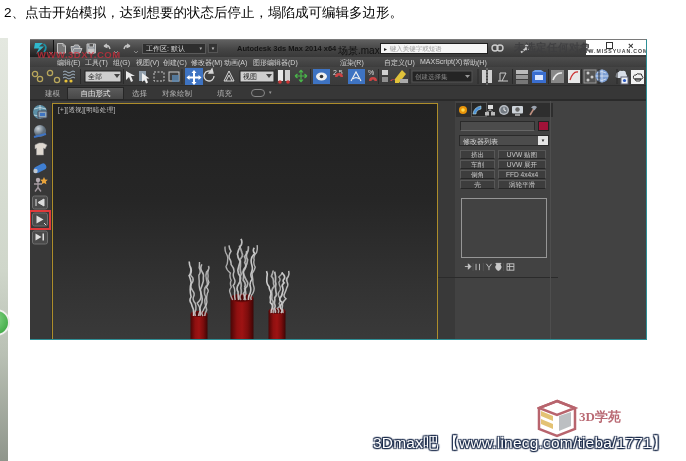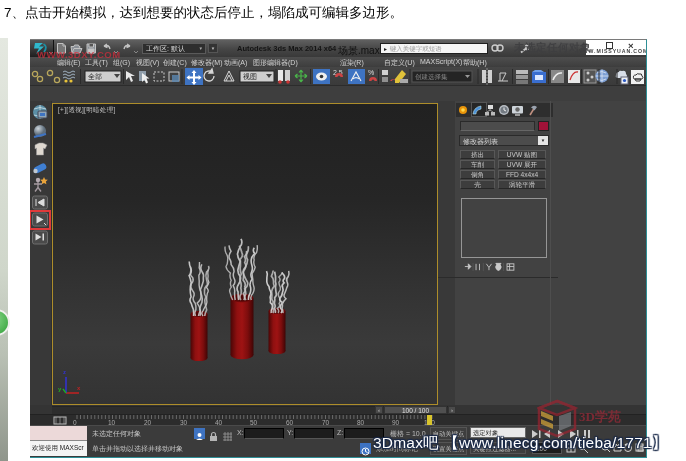--- a/index.html
+++ b/index.html
@@ -1,25 +1,25 @@
 <!DOCTYPE html>
 <html><head><meta charset="utf-8"><style>
 *{margin:0;padding:0;box-sizing:border-box}
 html,body{width:686px;height:461px;background:#fff;overflow:hidden;font-family:"Liberation Sans",sans-serif;position:relative}
 .abs{position:absolute}
 .t{position:absolute;white-space:nowrap}
 </style></head>
 <body>
 
-<div class="t" style="left:4px;top:4px;font-size:13.5px;color:#000">7、点击开始模拟，达到想要的状态后停止，塌陷成可编辑多边形。</div>
+<div class="t" style="left:4px;top:4px;font-size:13.5px;color:#000">2、点击开始模拟，达到想要的状态后停止，塌陷成可编辑多边形。</div>
 
 <div class="abs" style="left:0;top:38px;width:8px;height:423px;background:linear-gradient(#e4e8e0,#cfd6ca 55%,#b9c0b4 75%,#8f958b)"></div>
 <div class="abs" style="left:-17px;top:309px;width:27px;height:27px;border-radius:50%;background:radial-gradient(circle at 35% 35%,#8fdc8f,#2f9e36);border:2px solid #f0f0ee"></div>
 
-<div class="abs" id="win" style="left:30px;top:39px;width:617px;height:419px;background:#3e3e3e;border-top:1px solid #7a7a7a;border-right:1px solid #2e8f96;border-bottom:1px solid #2e8f96;overflow:hidden;font-family:'Liberation Sans',sans-serif">
+<div class="abs" id="win" style="left:30px;top:39px;width:617px;height:301px;background:#3e3e3e;border-top:1px solid #7a7a7a;border-right:1px solid #2e8f96;border-bottom:1px solid #2e8f96;overflow:hidden;font-family:'Liberation Sans',sans-serif">
 
   <div class="abs" style="left:0;top:0;width:617px;height:17px;background:linear-gradient(#606060,#454545 55%,#393939)"></div>
 
   <div class="abs" style="left:0;top:0;width:24px;height:17px;background:linear-gradient(#555,#1e1e1e);border-right:1px solid #111">
     <svg width="24" height="17" viewBox="0 0 24 17">
       <path d="M5,3 L13,3 L9,6.5 L14,6.5 L6,14 L9,8.5 L4,8.5 Z" fill="#2fb8cc"></path>
       <path d="M13.5,4 q4.5,2.5 0.5,8" stroke="#1e8fa3" stroke-width="1.8" fill="none"></path>
       <path d="M19,12 l2,2 2,-2" fill="none" stroke="#888" stroke-width="0.8"></path>
     </svg>
   </div>
@@ -152,20 +152,29 @@
         <rect x="591" y="10" width="7" height="7" fill="#eef2f8" stroke="#667"></rect>
         <circle cx="594.5" cy="13.5" r="1.6" fill="#2a58c4"></circle>
       <rect x="601" y="3" width="13" height="14" fill="#f0f0f0"></rect>
         <path d="M604,12 q-2,-4 2,-4 q1,-2 3,-1 q3,-1 3,2 q2,1 0,3 z M605,12 h6 l-1,2 h-4 z" fill="none" stroke="#333"></path>
       <g stroke="#2a2a2a">
           <path d="M50.5,2 v15 M93.5,2 v15 M152,2 v15 M246,2 v15 M280.5,2 v15 M348.5,2 v15 M380,2 v15 M448,2 v15 M482.5,2 v15 M518.5,2 v15 M551.5,2 v15 M569,2 v15 M587,2 v15"></path>
         </g>
     </svg>
   </div>
 
+  <div class="abs" style="left:0;top:46px;width:617px;height:15px;background:#373737;border-bottom:2px solid #2a2a2a">
+    <div class="t" style="left:15px;top:3px;font-size:7.5px;color:#b5b5b5">建模</div>
+    <div class="abs" style="left:37px;top:1px;width:57px;height:13px;background:linear-gradient(#5c5c5c,#474747);border:1px solid #262626;color:#e8e8e8;font-size:7.5px;text-align:center;line-height:12px">自由形式</div>
+    <div class="t" style="left:102px;top:3px;font-size:7.5px;color:#b5b5b5">选择</div>
+    <div class="t" style="left:132px;top:3px;font-size:7.5px;color:#b5b5b5">对象绘制</div>
+    <div class="t" style="left:187px;top:3px;font-size:7.5px;color:#b5b5b5">填充</div>
+    <div class="abs" style="left:221px;top:3px;width:14px;height:8px;border:1px solid #888;border-radius:4px"></div>
+    <div class="t" style="left:238px;top:4px;font-size:4.5px;color:#999">▼</div>
+  </div>
 
   <div class="abs" style="left:0;top:61px;width:22px;height:304px;background:#383838;border-right:1px solid #2f2f2f">
     <svg width="22" height="260" viewBox="0 0 22 260">
       <circle cx="10" cy="11" r="7" fill="#5b8fa6"></circle>
         <path d="M4,8 q6,-3 12,0 M4,14 q6,3 12,0 M10,4 v14" stroke="#cfe2ea" stroke-width="0.8" fill="none"></path>
         <rect x="8" y="10" width="9" height="7" rx="1" fill="#8fa6b8" stroke="#445"></rect>
         <rect x="10" y="12" width="5" height="3" fill="#3e73c2"></rect>
       <circle cx="10" cy="30" r="6" fill="url(#ball)"></circle>
         <path d="M4,36 l12,-3" stroke="#3e73c2" stroke-width="2"></path>
       <path d="M5,44 l4,-2 h4 l4,2 -2,4 -1.5,-1 v7 h-7 v-7 l-1.5,1 z" fill="#ded8d0" stroke="#99999a" stroke-width="0.5"></path>

